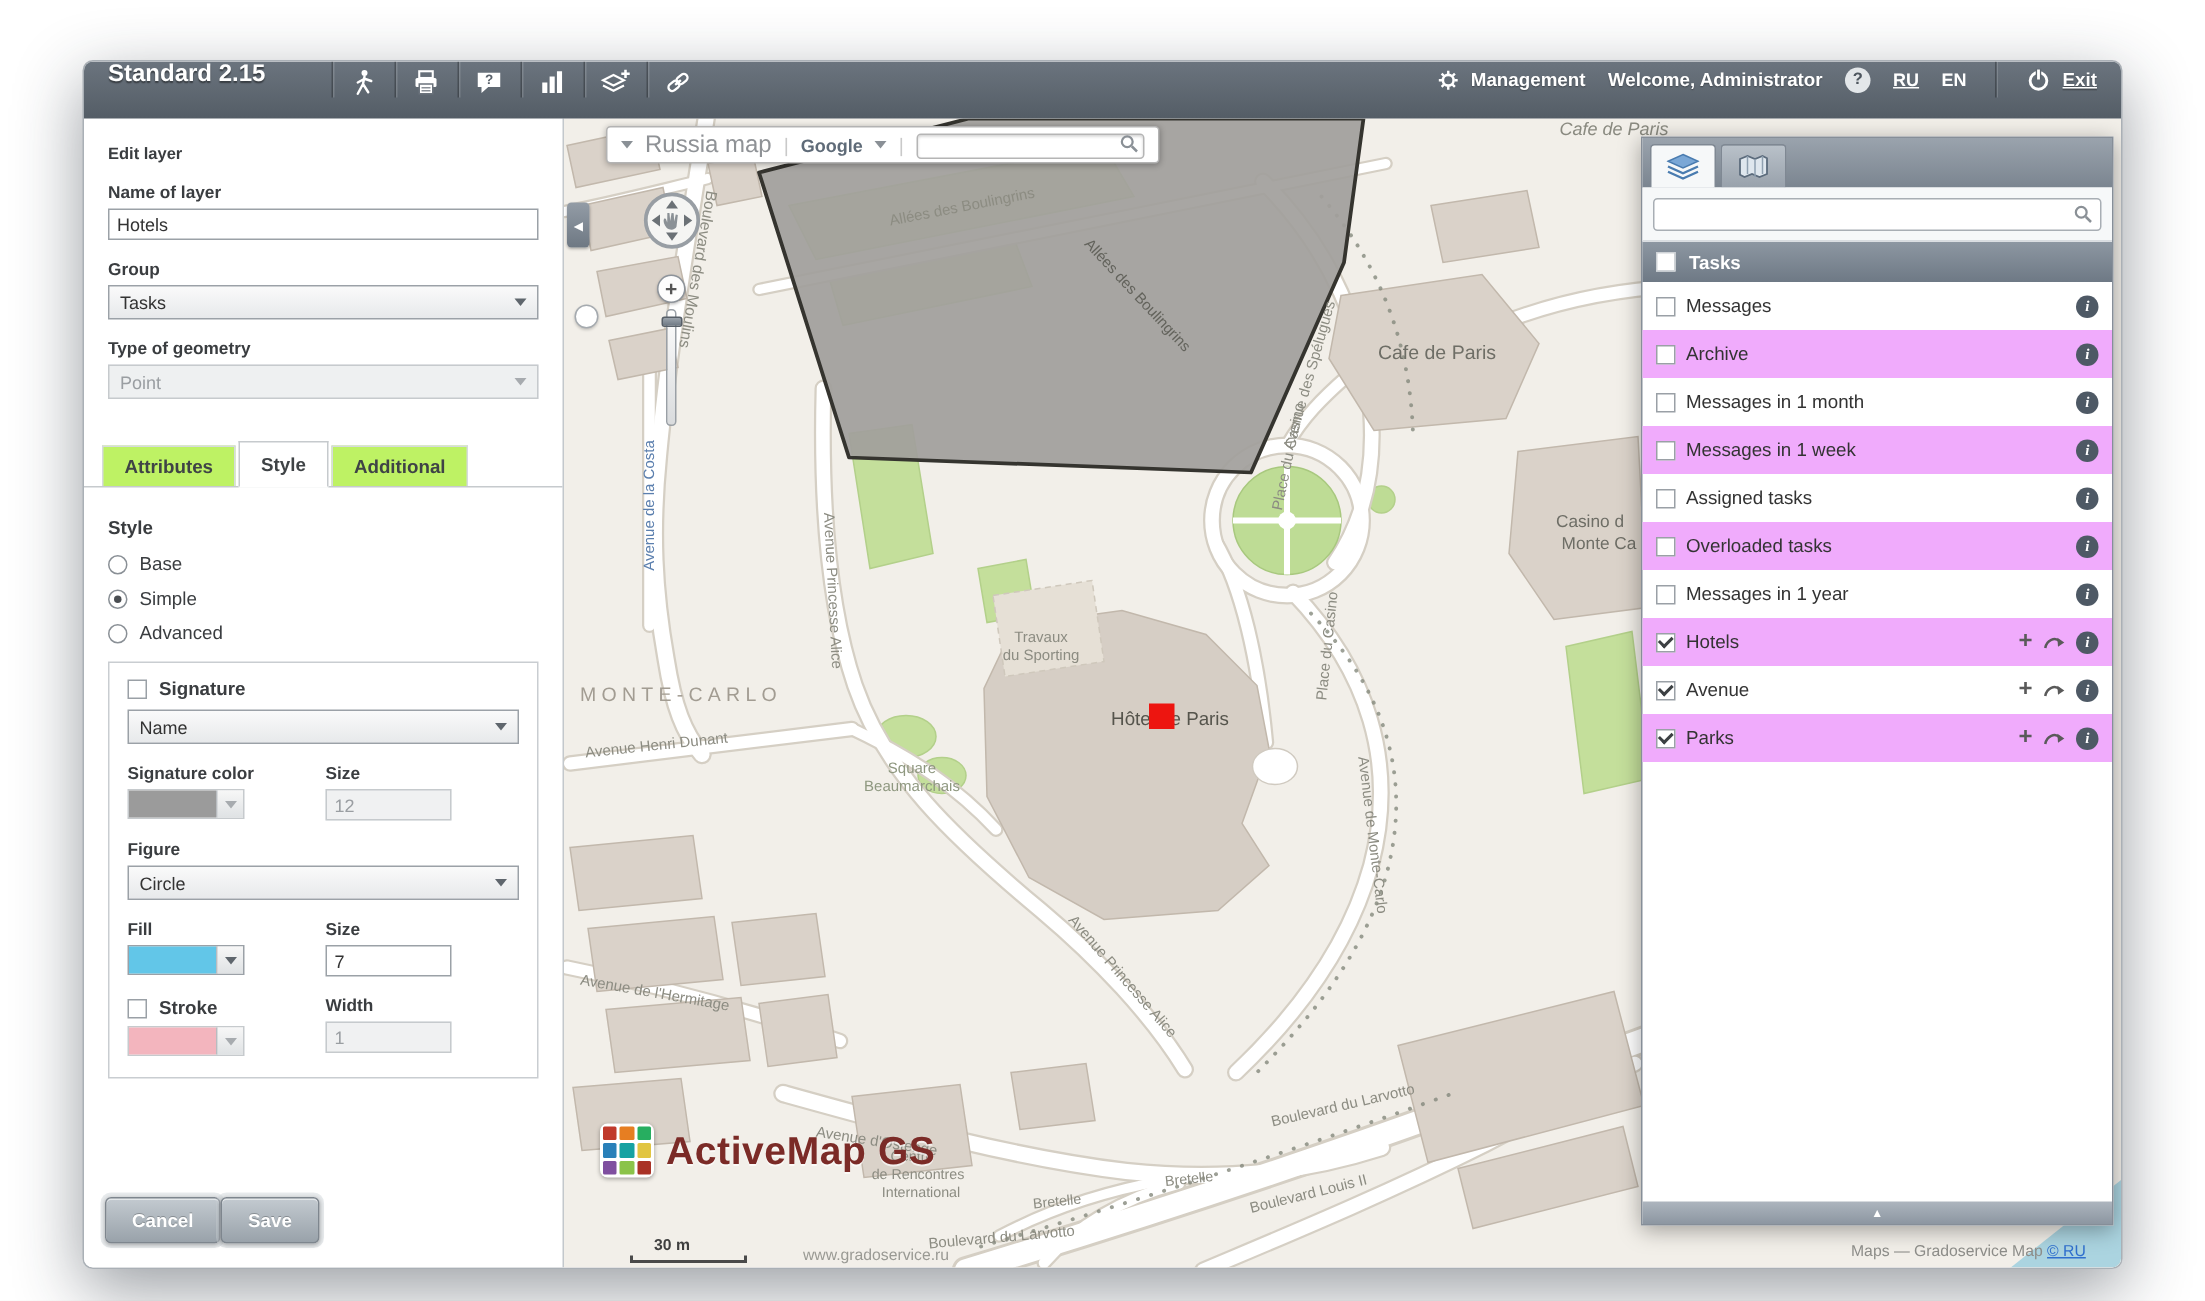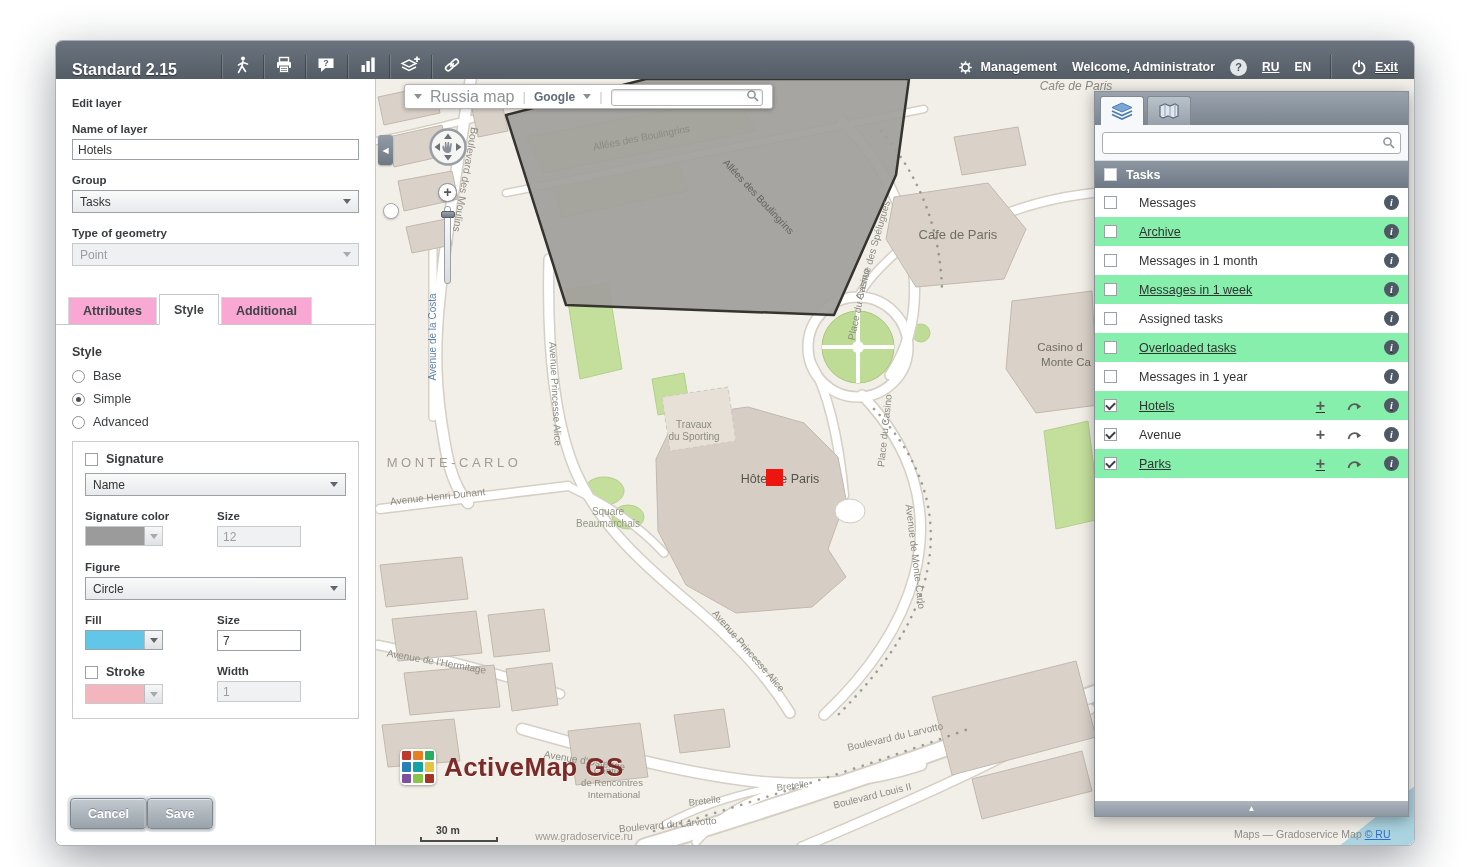--- a/index.html
+++ b/index.html
@@ -2,21 +2,21 @@
 <html><head>
 <meta charset="utf-8">
 <style>
   * { box-sizing:border-box; margin:0; padding:0; }
   html,body { width:1470px; height:867px; background:#ffffff; font-family:"Liberation Sans",sans-serif; overflow:hidden; }
   .app { position:absolute; left:55px; top:40px; width:1360px; height:806px; border-radius:7px; overflow:hidden;
          background:#fff; border:1px solid #aab0b6; box-shadow:0 14px 45px rgba(30,40,50,.45); }
 
   
   .topbar { position:absolute; top:0; left:0; right:0; height:38px; z-index:20;
-            background:linear-gradient(#6b747e,#545d66); display:flex; align-items:flex-end; padding:0 16px; color:#fff; }
+            background:linear-gradient(#6b747e,#545d66); display:flex; align-items:flex-start; padding:0 16px; color:#fff; }
   .brand { font-size:16px; font-weight:bold; margin-right:40px; text-shadow:0 1px 1px rgba(0,0,0,.45); white-space:nowrap; }
   .tb-sep { width:1px; height:24px; background:rgba(0,0,0,.28); box-shadow:1px 0 0 rgba(255,255,255,.16); margin:0 4px; }
   .tb-icon { width:33px; height:28px; display:flex; align-items:center; justify-content:center; cursor:pointer; }
   .tb-right { margin-left:auto; display:flex; align-items:center; gap:15px; }
   .tb-item { display:flex; align-items:center; gap:7px; font-size:12.5px; font-weight:bold; cursor:pointer;
              text-shadow:0 1px 1px rgba(0,0,0,.35); white-space:nowrap; }
   .help-circle { width:17px; height:17px; border-radius:50%; background:#e3e7ea; color:#4d565f; font-size:11px;
                  font-weight:bold; display:flex; align-items:center; justify-content:center; text-shadow:none; cursor:pointer; }
   .lang { font-size:12px; font-weight:bold; cursor:pointer; }
   .u { text-decoration:underline; }
@@ -30,21 +30,21 @@
                 font-family:inherit; background:#fff; }
   .text-input.small { width:84px; }
   .text-input.disabled { background:#f0f1f2; color:#9a9ea2; border-color:#c6cacd; }
   .select { height:23px; border:1px solid #9ba1a7; background:linear-gradient(#fafafa,#e7e9eb); display:flex;
             align-items:center; padding:0 7px; font-size:12px; color:#333; cursor:pointer; }
   .select.disabled { color:#9a9ea2; background:#eef0f1; border-color:#c6cacd; cursor:default; }
   .caret-down { width:0; height:0; border-left:4px solid transparent; border-right:4px solid transparent;
                 border-top:5px solid #5f666d; margin-left:auto; }
   .caret-down.dim { border-top-color:#a7abaf; }
   .tabs { display:flex; align-items:flex-end; border-bottom:1px solid #c6cacd; margin:28px -16px 0; padding-left:12px; }
-  .tab { padding:6px 14px; font-weight:bold; font-size:12.5px; color:#3f4346; background:#f9a8d4;
+  .tab { padding:6px 14px; font-weight:bold; font-size:12.5px; color:#3f4346; background:#bef264;
          border:1px solid #d6dade; border-bottom:none; margin-right:2px; cursor:pointer; }
   .tab.active { background:#fff; border:1px solid #c6cacd; border-bottom:1px solid #fff; margin-bottom:-1px;
                 padding:8px 14px 7px; cursor:default; }
   .style-body { padding-top:20px; }
   .sec-title { font-size:12.5px; font-weight:bold; color:#3a3d40; margin-bottom:10px; }
   .radio-row { display:flex; align-items:center; gap:8px; margin:9px 0; font-size:12.5px; color:#3a3d40; cursor:pointer; }
   .radio { width:13px; height:13px; border-radius:50%; border:1px solid #8a9096; background:#fff; position:relative; flex:0 0 auto; }
   .radio.on::after { content:""; position:absolute; inset:3px; border-radius:50%; background:#4a4e52; }
   .style-box { border:1px solid #c9cdd1; margin-top:12px; padding:10px 12px 14px; }
   .cb-row { display:flex; align-items:center; gap:8px; font-size:12.5px; font-weight:bold; color:#3a3d40; cursor:pointer; }
@@ -115,22 +115,22 @@
   .lp-tab { width:44px; height:29px; border-radius:3px 3px 0 0; display:flex; align-items:center; justify-content:center;
             cursor:pointer; background:linear-gradient(#b9c1c9,#98a1ab); border:1px solid #7f8893; border-bottom:none; }
   .lp-tab.active { background:#f6f8f9; }
   .lp-search { padding:7px 7px 6px; background:#f6f8f9; border-bottom:1px solid #d8dce0; position:relative; flex:0 0 auto; }
   .lp-search input { width:100%; height:22px; border:1px solid #a8aeb4; border-radius:3px; padding:0 24px 0 7px; font-size:12px; }
   .lp-search .mag { right:12px; top:11px; }
   .lp-group-header { height:27px; background:linear-gradient(#8d97a2,#6e7985); color:#fff; font-weight:bold; font-size:12.5px;
                      display:flex; align-items:center; gap:9px; padding:0 9px; flex:0 0 auto; }
   .lp-group-header .cb { border-color:#cfd3d7; }
   .lp-rows { flex:0 0 auto; }
-  .lp-row { height:29px; display:flex; align-items:center; gap:22px; padding:0 9px; font-size:12.5px; color:#333; cursor:default; }
-  .lp-row.alt { background:#86efac;text-decoration:underline; }
+  .lp-row { height:29px; display:flex; align-items:center; gap:7px; padding:16px 9px; font-size:12.5px; color:#333; cursor:default; }
+  .lp-row.alt { background:#f0abfc; }
   .lp-row .grow { flex:1; }
   .plus-icon { font-size:16px; color:#5a5a5a; font-weight:bold; cursor:pointer; line-height:1; }
   .curve-wrap { display:flex; align-items:center; cursor:pointer; }
   .info-icon { width:15px; height:15px; border-radius:50%; background:#4e5965; color:#fff; font-size:10px; font-weight:bold;
                display:flex; align-items:center; justify-content:center; font-family:"Liberation Serif",serif;
                font-style:italic; cursor:pointer; }
   .lp-footer { margin-top:auto; height:15px; background:linear-gradient(#adb5be,#8c96a1); display:flex; align-items:center;
                justify-content:center; color:#fff; font-size:8px; cursor:pointer; flex:0 0 auto; }
 
   svg text { font-family:"Liberation Sans",sans-serif; }

